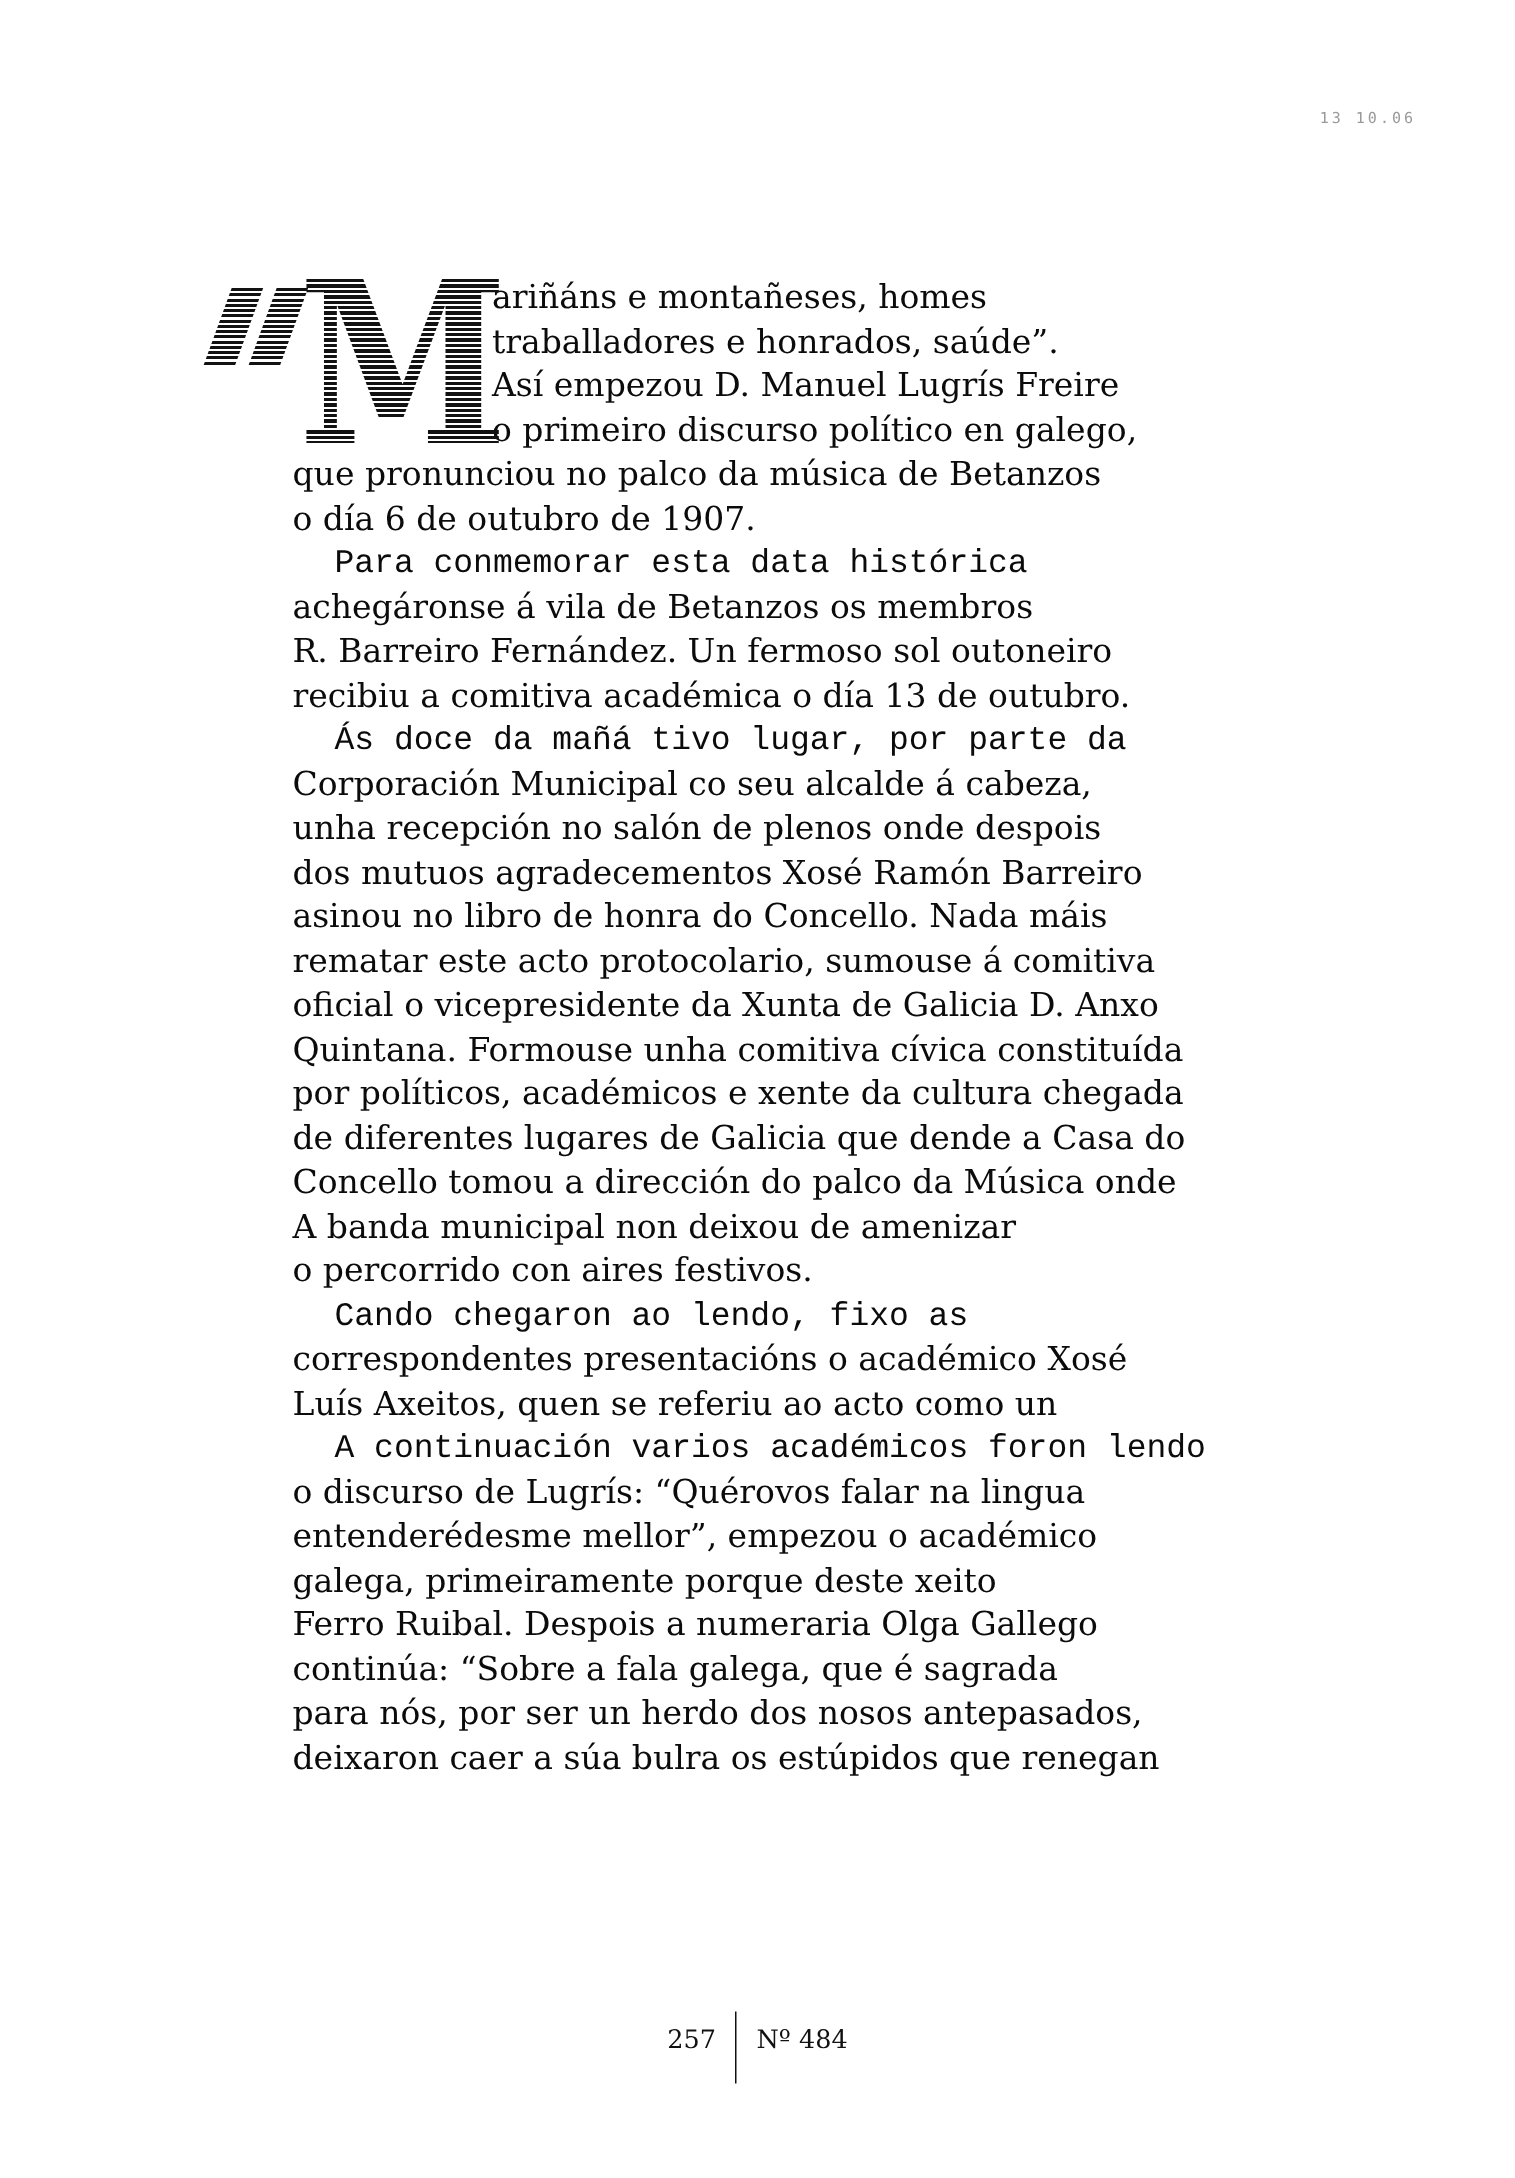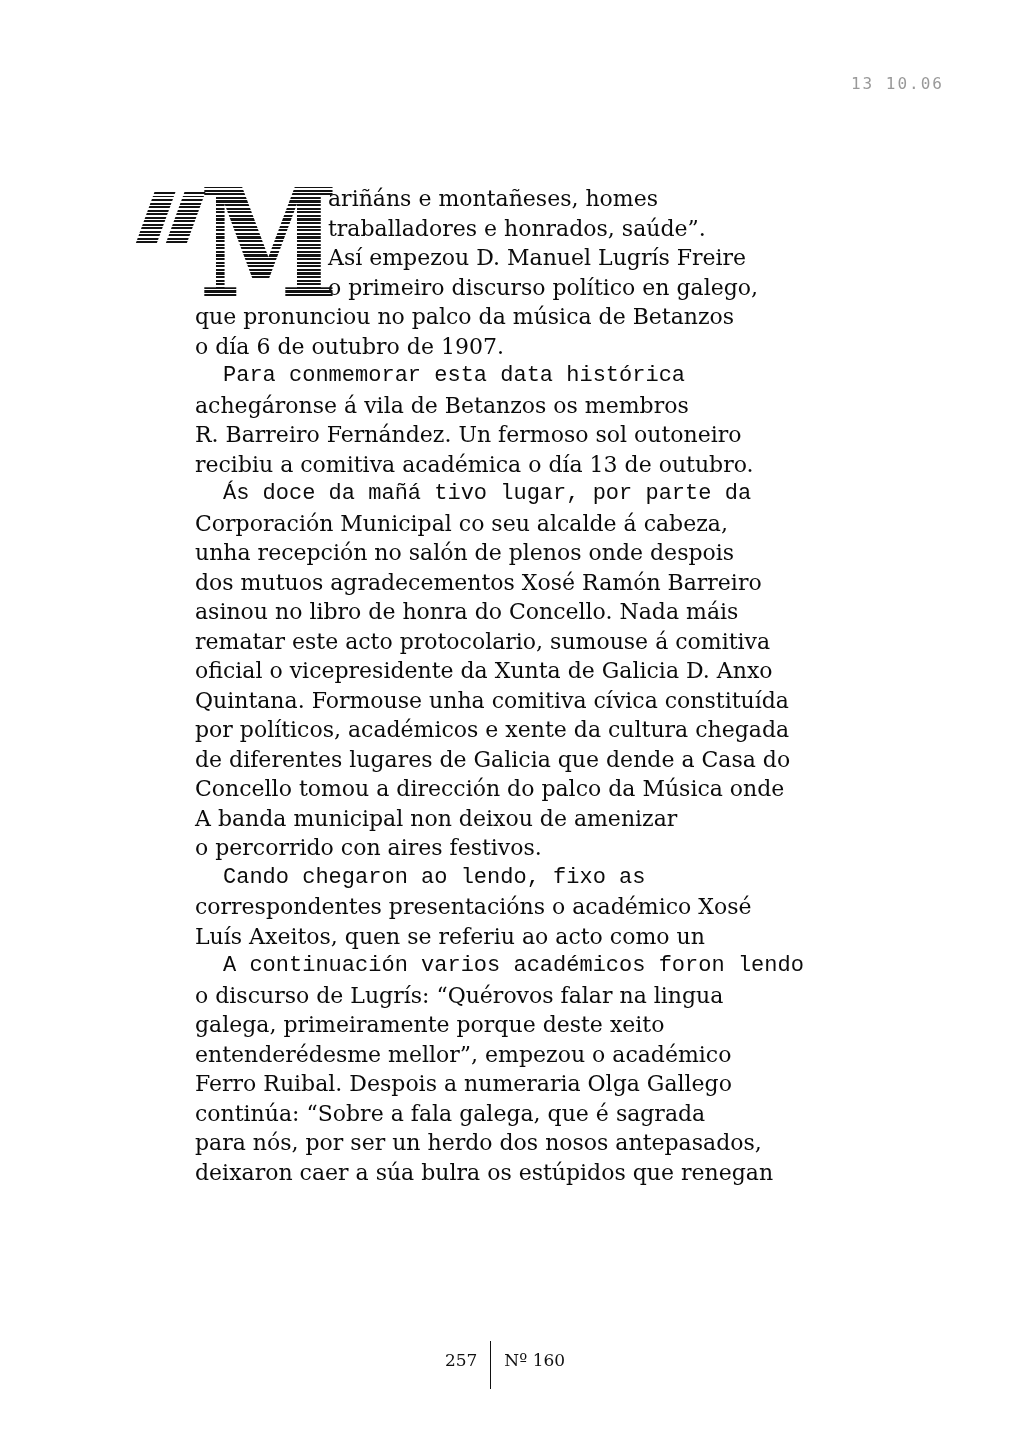--- a/index.html
+++ b/index.html
@@ -10,21 +10,21 @@
     background: #ffffff;
     font-family: "DejaVu Serif", "Liberation Serif", serif;
     color: #0b0b0b;
     overflow: hidden;
   }
   .header-mark {
     position: absolute;
     top: 74px;
     right: 66px;
     font-family: "DejaVu Sans Mono", "Liberation Mono", monospace;
-    font-size: 16px;
+    font-size: 10px;
     color: #999999;
     letter-spacing: 2px;
   }
   .article {
     position: absolute;
     left: 195px;
     top: 184px;
     width: 690px;
     font-size: 22px;
     line-height: 29.5px;
@@ -119,27 +119,27 @@
       <div class="line">por políticos, académicos e xente da cultura chegada</div>
       <div class="line">de diferentes lugares de Galicia que dende a Casa do</div>
       <div class="line">Concello tomou a dirección do palco da Música onde</div>
       <div class="line">A banda municipal non deixou de amenizar</div>
       <div class="line">o percorrido con aires festivos.</div>
       <div class="line indent">Cando chegaron ao lendo, fixo as</div>
       <div class="line">correspondentes presentacións o académico Xosé</div>
       <div class="line">Luís Axeitos, quen se referiu ao acto como un</div>
       <div class="line indent">A continuación varios académicos foron lendo</div>
       <div class="line">o discurso de Lugrís: “Quérovos falar na lingua</div>
+      <div class="line">entenderédesme mellor”, empezou o académico</div>
       <div class="line">galega, primeiramente porque deste xeito</div>
-      <div class="line">entenderédesme mellor”, empezou o académico</div>
       <div class="line">Ferro Ruibal. Despois a numeraria Olga Gallego</div>
       <div class="line">continúa: “Sobre a fala galega, que é sagrada</div>
       <div class="line">para nós, por ser un herdo dos nosos antepasados,</div>
       <div class="line">deixaron caer a súa bulra os estúpidos que renegan</div>
     </div>
 
   <div class="footer">
     <span>257</span>
     <span class="vrule"></span>
-    <span>Nº 160</span>
+    <span>Nº 484</span>
   </div>
 
 </div>
 
 </body></html>

